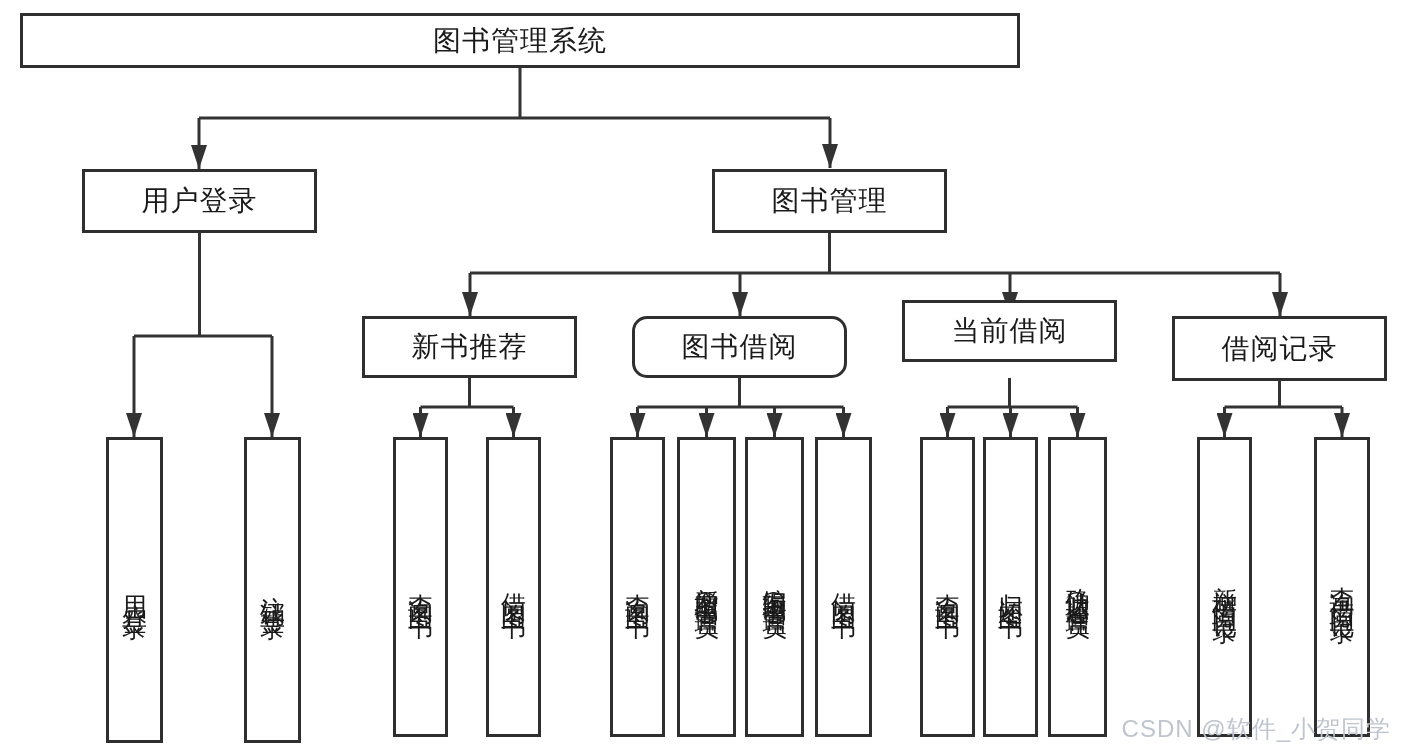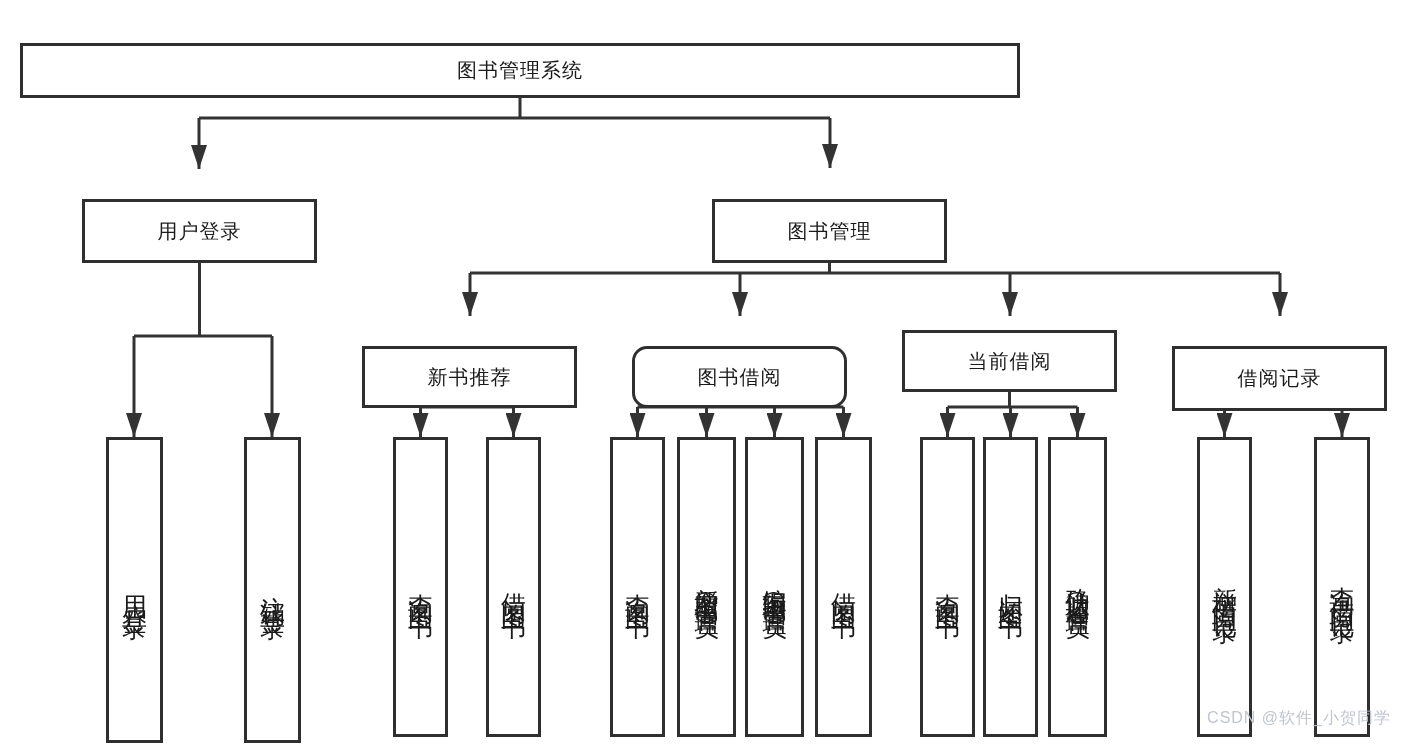--- a/index.html
+++ b/index.html
@@ -12,33 +12,33 @@
   }
   #connectors{position:absolute;left:0;top:0;width:1405px;height:747px;}
   .box{
     position:absolute;
     box-sizing:border-box;
     background:#ffffff;
     border:3px solid #2f2f2f;
     display:flex;align-items:center;justify-content:center;
     color:#1a1a1a;
   }
-  .hbox{font-size:20px;letter-spacing:1px;margin-top:30px;}
+  .hbox{font-size:28px;letter-spacing:1px;}
   .vbox{
     writing-mode:vertical-rl;
     text-orientation:mixed;
     font-size:25px;
     letter-spacing:7px;
     line-height:1;
   }
   .vbox.long{letter-spacing:4px;font-size:24px;}
   .watermark{
     position:absolute;
-    right:14px;bottom:18px;
-    font-size:16px;
+    right:14px;bottom:2px;
+    font-size:24px;
     color:#bfc5cf;
     letter-spacing:1px;
     white-space:nowrap;
   }
 </style>
 </head>
 <body>
 
 <div id="canvas">
 

